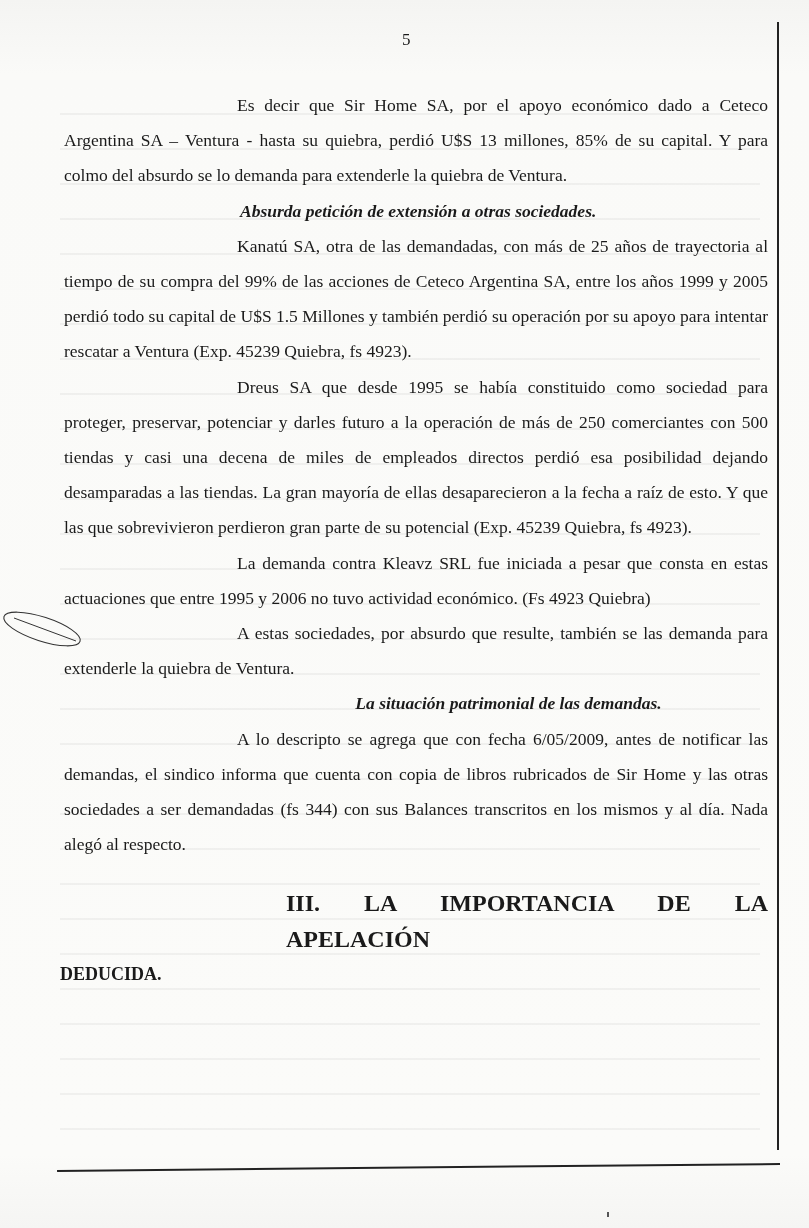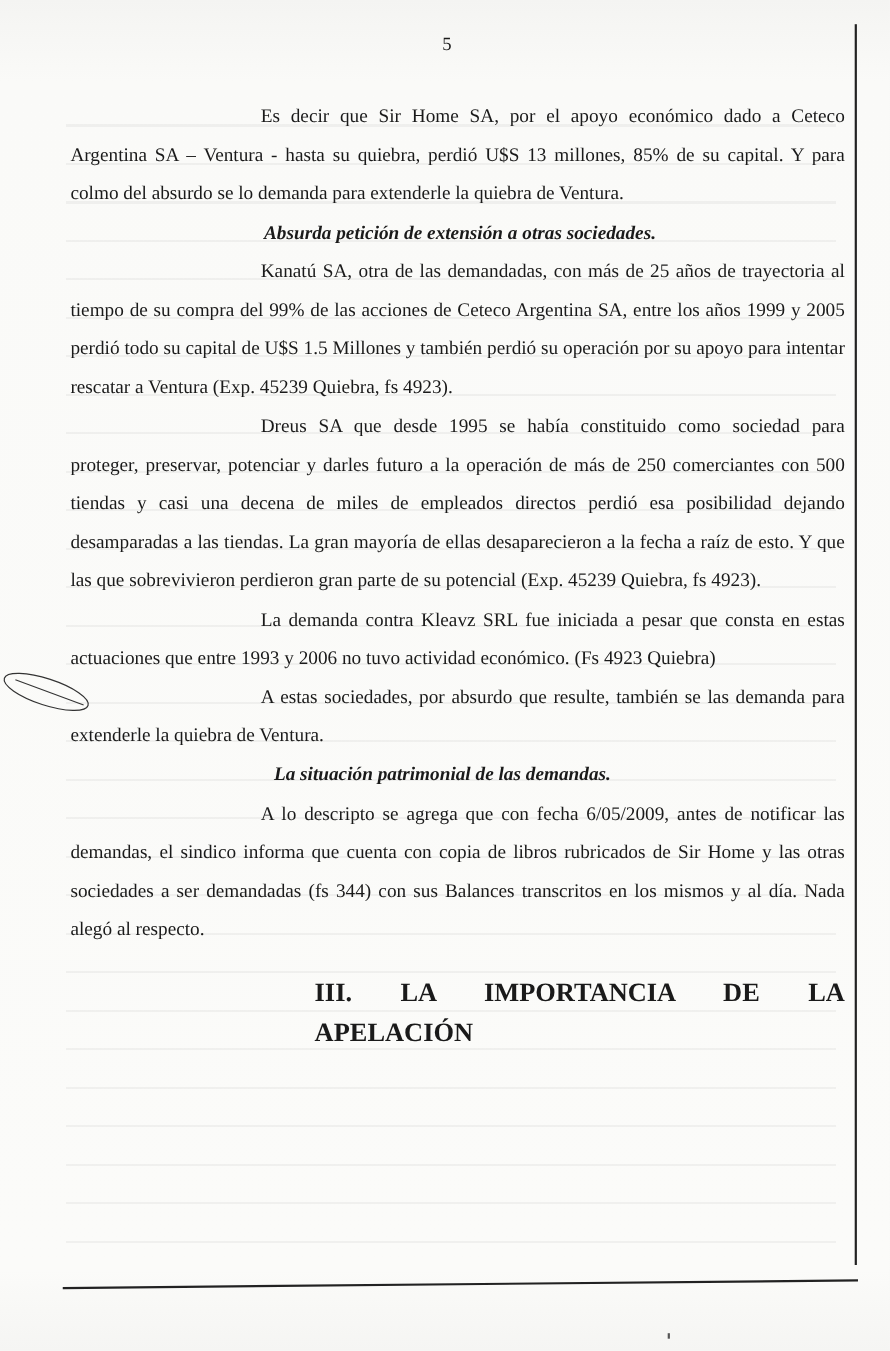--- a/index.html
+++ b/index.html
@@ -68,22 +68,23 @@
   <svg class="scribble" viewBox="0 0 84 44">
     <ellipse cx="42" cy="22" rx="40" ry="12" transform="rotate(18 42 22)" fill="none" stroke="#333" stroke-width="1.1"></ellipse>
     <line x1="14" y1="11" x2="76" y2="34" stroke="#333" stroke-width="1"></line>
   </svg>
 
   <div class="text">
     <p class="para">Es decir que Sir Home SA, por el apoyo económico dado a Ceteco Argentina SA – Ventura - hasta su quiebra, perdió U$S 13 millones, 85% de su capital. Y para colmo del absurdo se lo demanda para extenderle la quiebra de Ventura.</p>
     <p class="heading">Absurda petición de extensión a otras sociedades.</p>
     <p class="para">Kanatú SA, otra de las demandadas, con más de 25 años de trayectoria al tiempo de su compra del 99% de las acciones de Ceteco Argentina SA, entre los años 1999 y 2005 perdió todo su capital de U$S 1.5 Millones y también perdió su operación por su apoyo para intentar rescatar a Ventura (Exp. 45239 Quiebra, fs 4923).</p>
     <p class="para">Dreus SA que desde 1995 se había constituido como sociedad para proteger, preservar, potenciar y darles futuro a la operación de más de 250 comerciantes con 500 tiendas y casi una decena de miles de empleados directos perdió esa posibilidad dejando desamparadas a las tiendas. La gran mayoría de ellas desaparecieron a la fecha a raíz de esto. Y que las que sobrevivieron perdieron gran parte de su potencial (Exp. 45239 Quiebra, fs 4923).</p>
-    <p class="para">La demanda contra Kleavz SRL fue iniciada a pesar que consta en estas actuaciones que entre 1993 y 2006 no tuvo actividad económico. (Fs 4923 Quiebra)</p>
+    <p class="para">La demanda contra Kleavz SRL fue iniciada a pesar que consta en estas actuaciones que entre 1995 y 2006 no tuvo actividad económico. (Fs 4923 Quiebra)</p>
     <p class="para">A estas sociedades, por absurdo que resulte, también se las demanda para extenderle la quiebra de Ventura.</p>
-    <p class="heading" style="padding-left:185px;">La situación patrimonial de las demandas.</p>
+    <p class="heading" style="padding-left:185px;text-align:center;">La situación patrimonial de las demandas.</p>
     <p class="para">A lo descripto se agrega que con fecha 6/05/2009, antes de notificar las demandas, el sindico informa que cuenta con copia de libros rubricados de Sir Home y las otras sociedades a ser demandadas (fs 344) con sus Balances transcritos en los mismos y al día. Nada alegó al respecto.</p>
     <div class="gap"></div>
     <p class="section-title">III. LA IMPORTANCIA DE LA APELACIÓN</p>
+    <p class="section-title-cont">DEDUCIDA.</p>
   </div>
 
   <div class="tick"></div>
 </div>
 
 </body></html>

